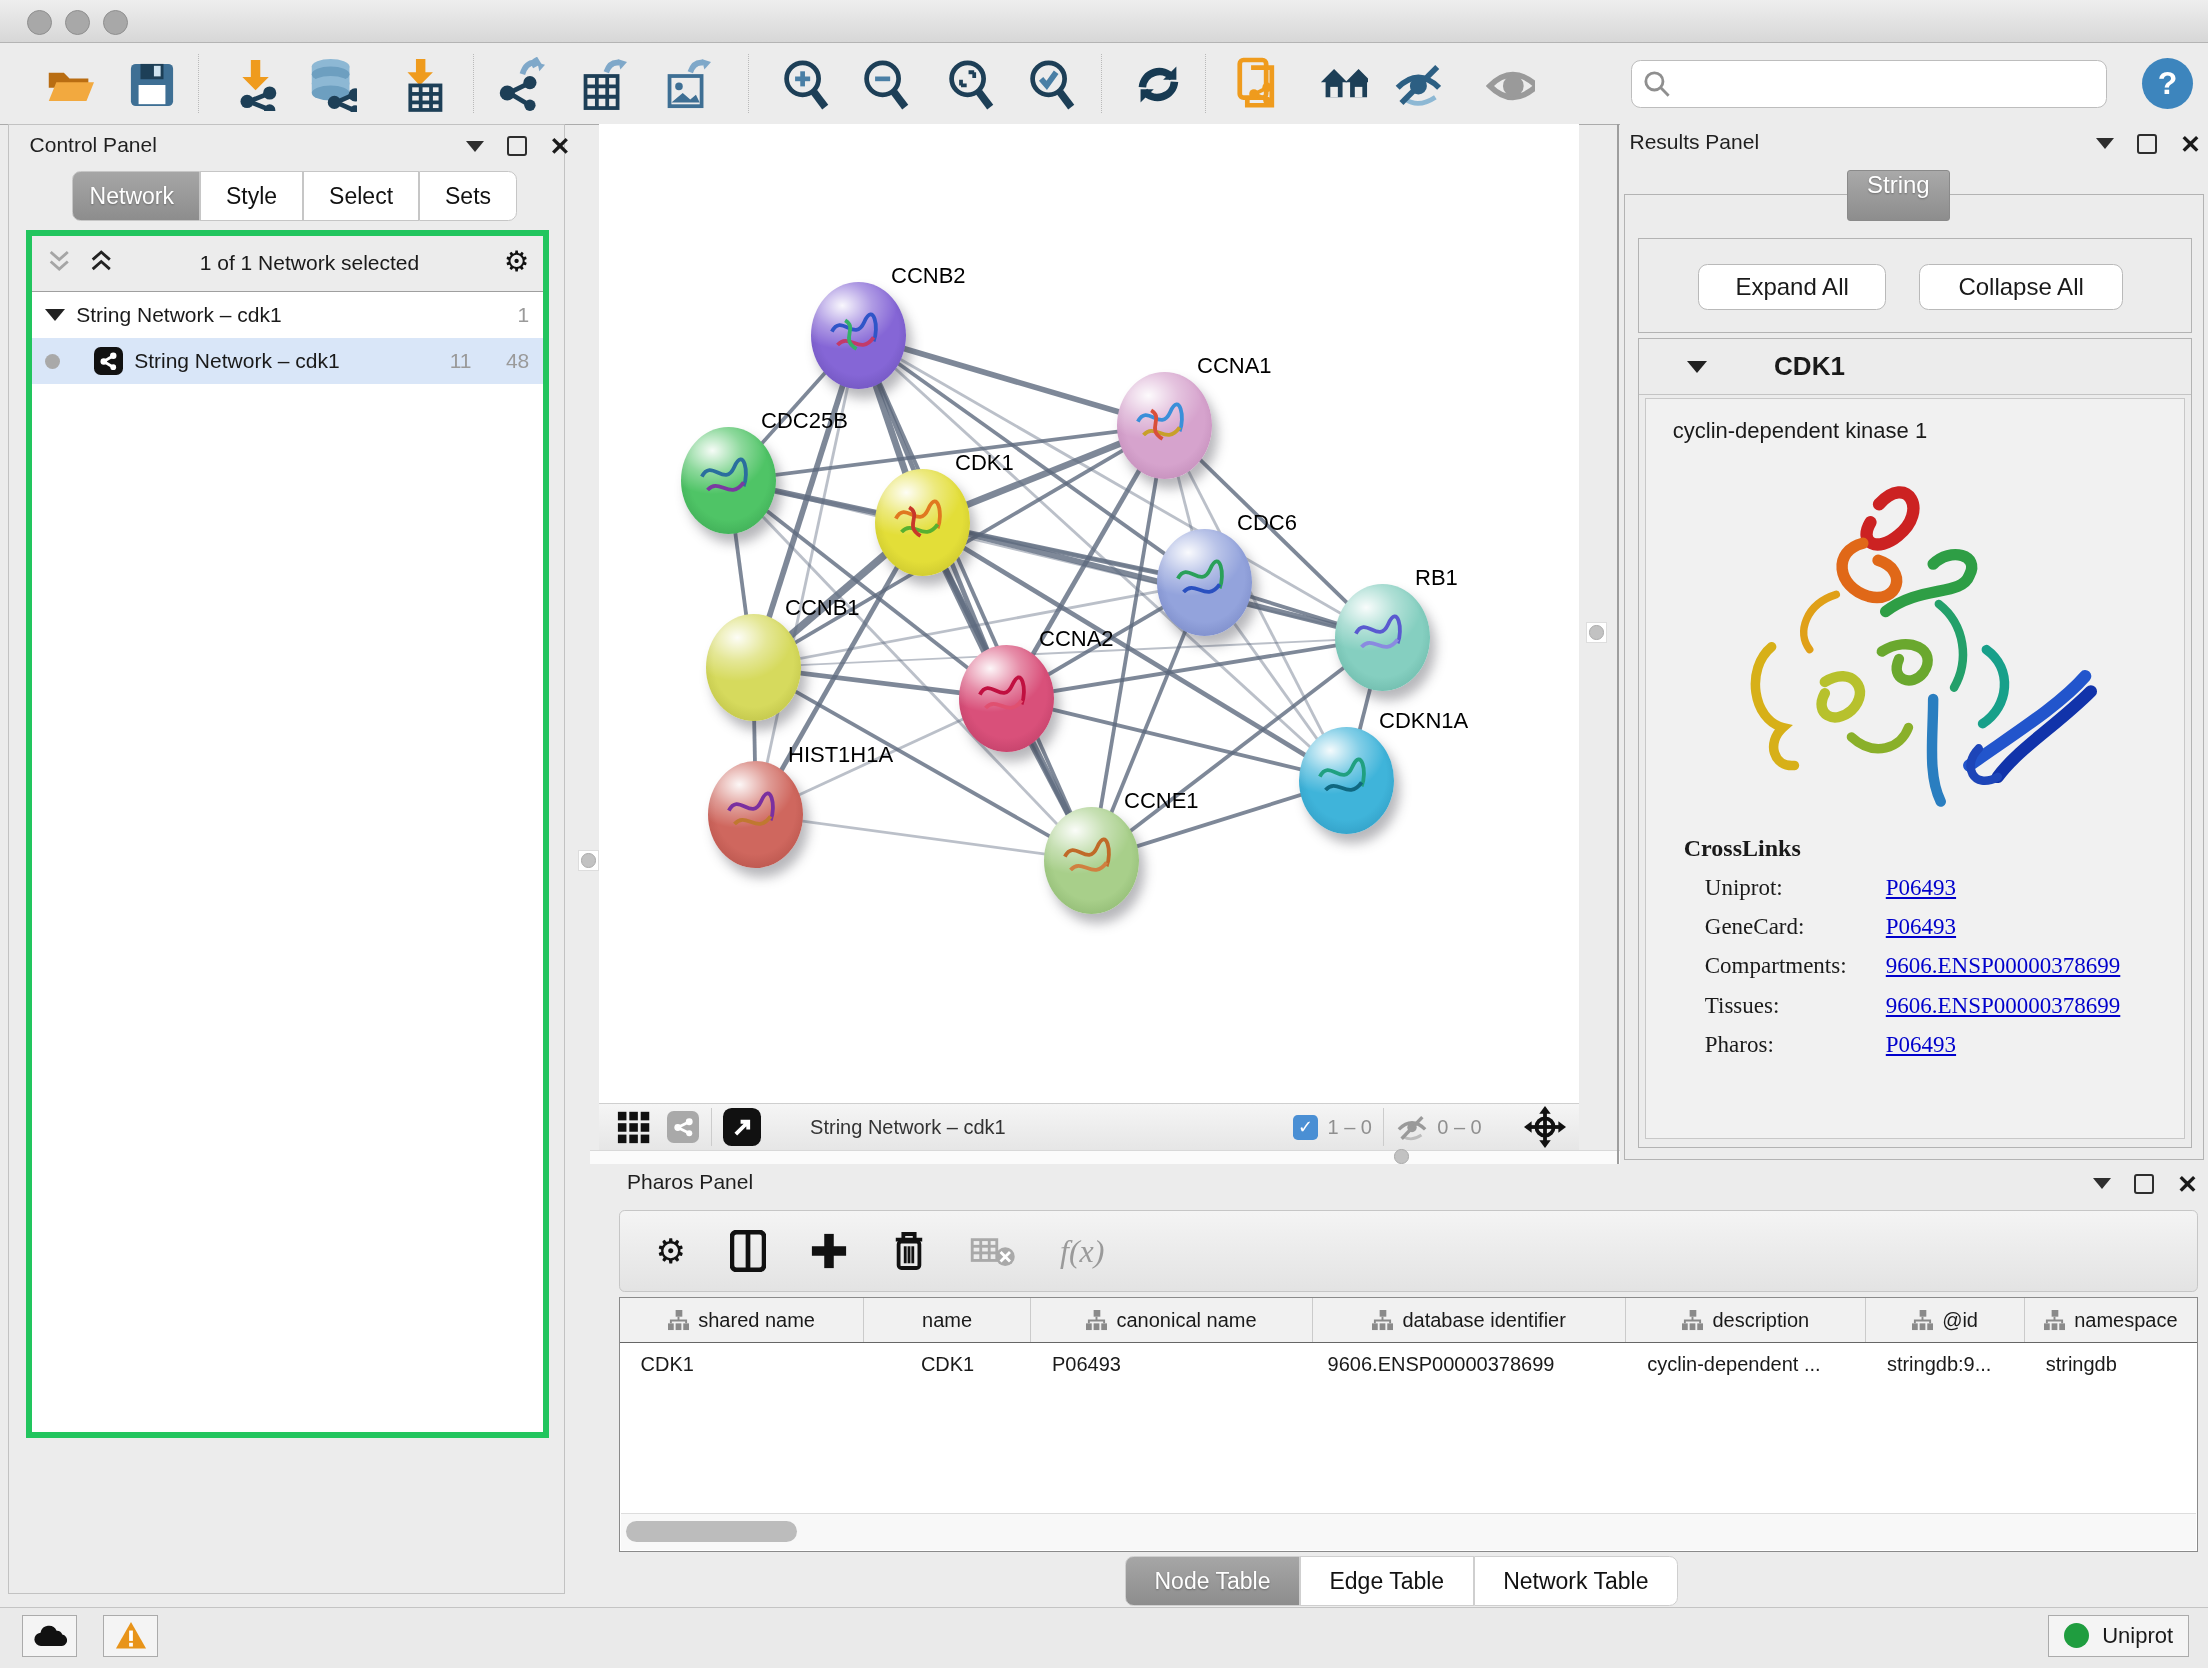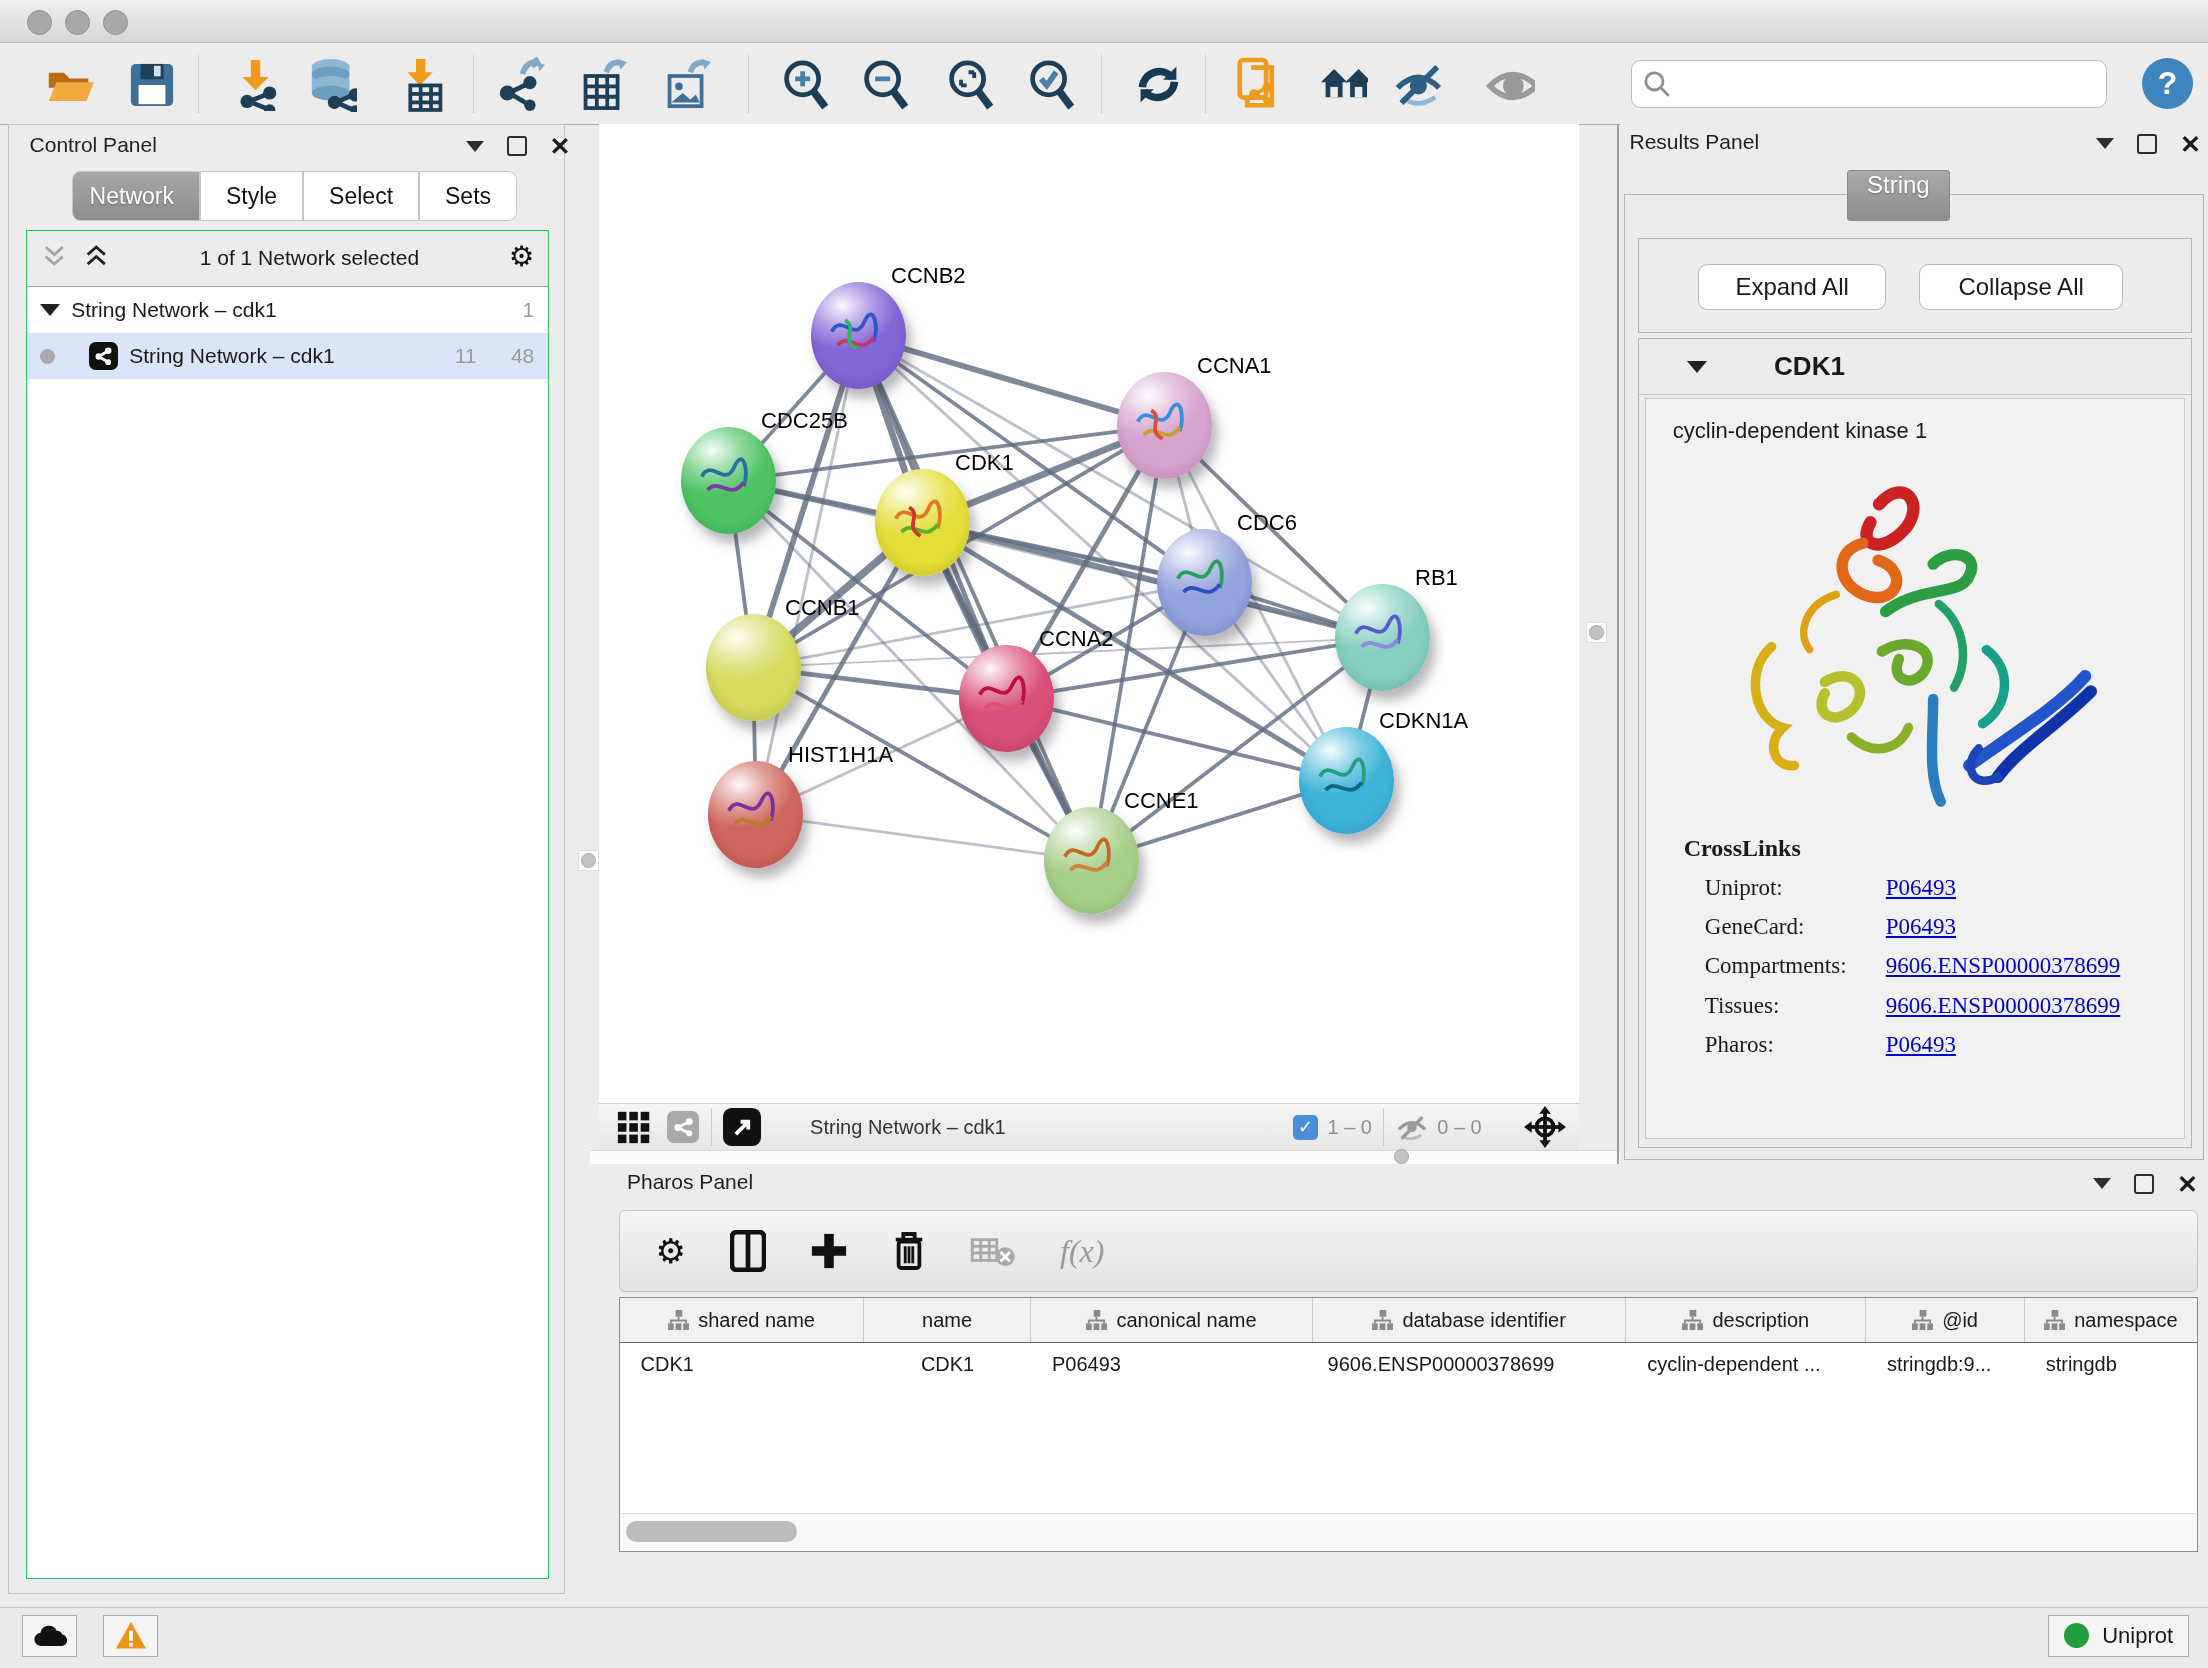--- a/index.html
+++ b/index.html
@@ -19,21 +19,21 @@
   
   .cpanel{left:7.6px;top:124px;width:557px;height:1470px;background:#ececec;border:1px solid #c2c2c2;box-sizing:border-box;}
   .panel-title{font-size:21px;color:#1f1f1f;}
   .panel-ctrl{display:flex;gap:23px;align-items:center;}
   .pc-min{width:0;height:0;border-left:9.5px solid transparent;border-right:9.5px solid transparent;border-top:11.4px solid #2e2e2e;}
   .pc-float{width:16px;height:16px;border:2.9px solid #2e2e2e;border-radius:2.9px;}
   .pc-close{font-size:25px;font-weight:bold;color:#1a1a1a;line-height:16px;}
   .tabs-row{display:flex;}
   .tab{height:48px;padding:0 25px;display:flex;align-items:center;justify-content:center;font-size:23px;background:#fff;border:1px solid #c6c6c6;color:#111;}
   .tab.sel{background:linear-gradient(#a6a6a6,#8d8d8d);color:#fff;text-shadow:0 1px 1.9px rgba(0,0,0,.3);padding-left:17px;}
-  .cp-box{left:17px;top:105px;width:523px;height:1349px;background:#ececec;border:1px solid #22c55e;box-sizing:border-box;}
+  .cp-box{left:17px;top:105px;width:523px;height:1208px;background:#ececec;border:6px solid #22c55e;box-sizing:border-box;}
   .cp-subhead{height:53px;display:flex;align-items:center;padding:0 13.3px;}
   .cp-status{flex:1;text-align:center;font-size:21px;}
   .cp-list{position:absolute;left:0;top:55px;right:0;bottom:0;background:#fff;border-top:1px solid #9f9f9f;}
   .net-row{height:46px;display:flex;align-items:center;font-size:21px;padding:0 13.3px;gap:11.4px;}
   .net-row .cnt{color:#9a9a9a;}
   .row-sel{background:#d9e6f8;}
   .tri-down{width:0;height:0;border-left:10.5px solid transparent;border-right:10.5px solid transparent;border-top:12.4px solid #222;}
   .dot-gray{width:15px;height:15px;border-radius:50%;background:#a9a9a9;}
   .stringapp{width:28.5px;height:28.5px;border-radius:6.7px;background:#111;display:flex;align-items:center;justify-content:center;}
   
@@ -736,20 +736,31 @@
         <div class="td" style="width:282px">P06493</div>
         <div class="td" style="width:314px;padding-left:15px">9606.ENSP00000378699</div>
         <div class="td" style="width:240px">cyclin-dependent ...</div>
         <div class="td" style="width:159px">stringdb:9...</div>
         <div class="td" style="width:172px">stringdb</div>
       </div>
       <div class="hscroll">
           <div class="hthumb"></div>
         </div>
     </div>
+    <div class="abs bottom-tabs">
+      <div class="btab sel">
+          <span>Node Table</span>
+        </div>
+      <div class="btab">
+          <span>Edge Table</span>
+        </div>
+      <div class="btab">
+          <span>Network Table</span>
+        </div>
+    </div>
   </div>
 
   <div class="abs statusbar">
     <div class="abs sb-btn" style="left:22px;width:55px">
       <svg width="36" height="25" viewBox="0 0 38 26">
           <path d="M10 24 a7 7 0 0 1 -1 -14 a9 9 0 0 1 17 -2 a6 6 0 0 1 6 4 a6 6 0 0 1 -2 12z" fill="#111"></path>
         </svg>
     </div>
     <div class="abs sb-btn" style="left:103px;width:55px">
       <svg width="32" height="28.5" viewBox="0 0 34 30">

